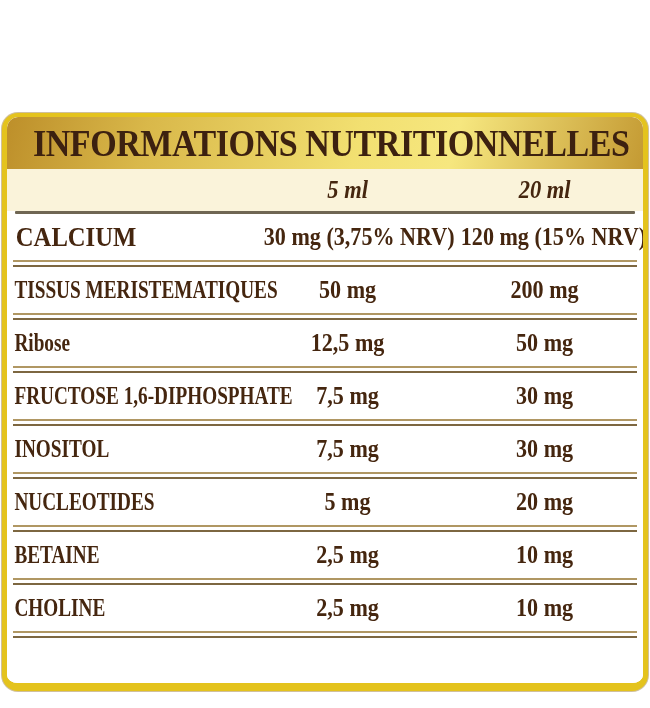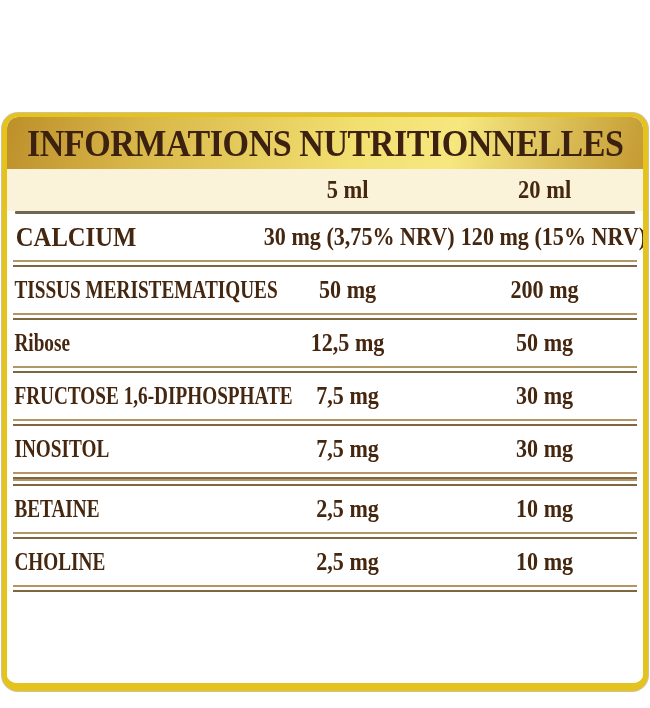--- a/index.html
+++ b/index.html
@@ -23,38 +23,39 @@
     overflow: hidden;
     display: flex;
     flex-direction: column;
   }
   .panel-header {
     height: 52px;
     flex: 0 0 52px;
     background: linear-gradient(105deg, #bd8f2a 0%, #d9b84a 22%, #f2e071 55%, #f6e77f 70%, #c49a33 100%);
     display: flex;
     align-items: center;
-    justify-content: center;
+    justify-content: flex-start;
     border-radius: 11px 11px 0 0;
   }
   .panel-title {
     font-size: 37px;
     font-weight: bold;
     color: #3c2110;
     white-space: nowrap;
     letter-spacing: -0.5px;
     transform: scaleX(0.92);
     transform-origin: center;
   }
   .colhead-row {
     flex: 0 0 42px;
     background: #faf3da;
     display: grid;
     grid-template-columns: 38% 31% 31%;
     align-items: center;
+    font-style: italic;
   }
   .thick-sep {
     flex: 0 0 3px;
     background: #6f6653;
     margin: 0 8px;
     border-radius: 1px;
   }
   .table-body {
     flex: 1 1 auto;
     background: #ffffff;
@@ -151,20 +152,25 @@
     </div>
     <div class="double-sep"></div>
 
     <div class="row">
       <div class="cell-label">INOSITOL</div>
       <div class="cell-val">7,5 mg</div>
       <div class="cell-val">30 mg</div>
     </div>
     <div class="double-sep"></div>
 
+    <div class="row">
+      <div class="cell-label">NUCLEOTIDES</div>
+      <div class="cell-val">5 mg</div>
+      <div class="cell-val">20 mg</div>
+    </div>
     <div class="double-sep"></div>
 
     <div class="row">
       <div class="cell-label">BETAINE</div>
       <div class="cell-val">2,5 mg</div>
       <div class="cell-val">10 mg</div>
     </div>
     <div class="double-sep"></div>
 
     <div class="row">

